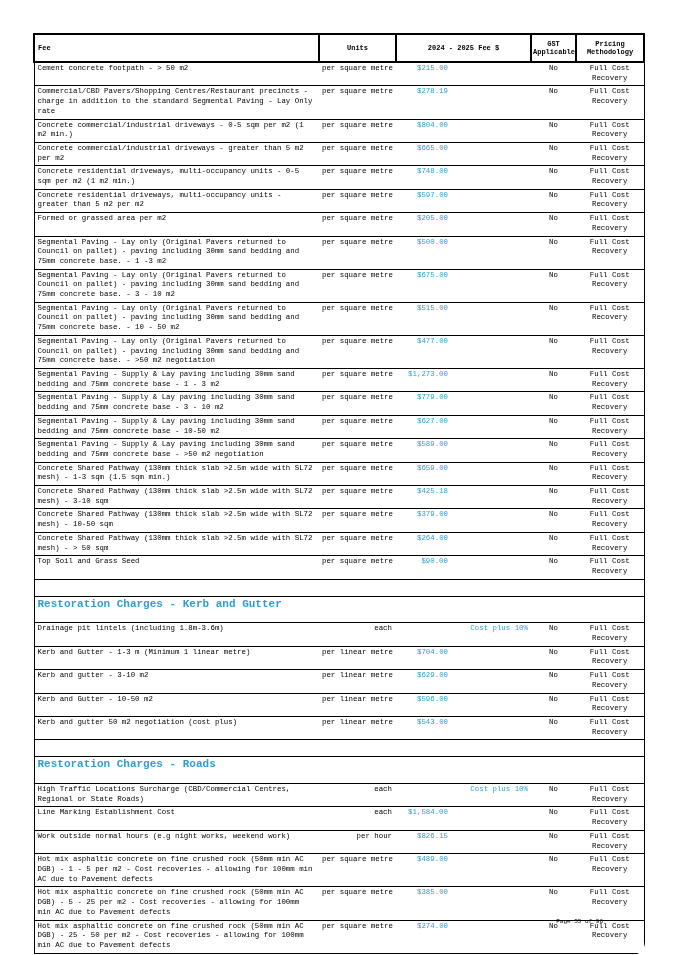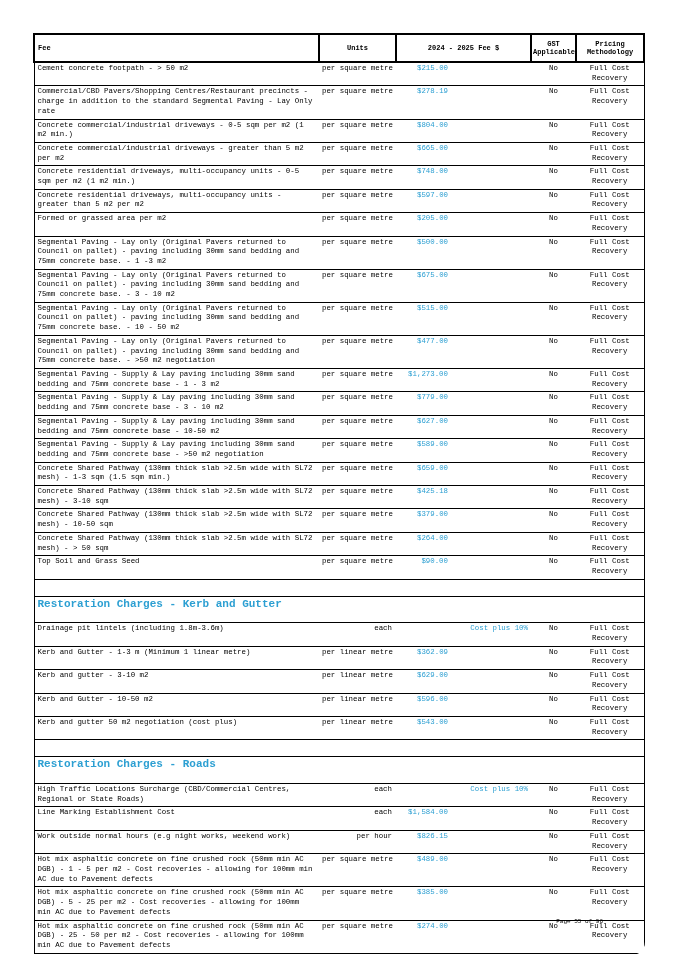--- a/index.html
+++ b/index.html
@@ -235,21 +235,21 @@
         <tr>
           <td class="fee">Drainage pit lintels (including 1.8m-3.6m)</td>
           <td class="units">each</td>
           <td class="val center">Cost plus 10%</td>
           <td class="gst">No</td>
           <td class="pricing">Full Cost Recovery</td>
         </tr>
         <tr>
           <td class="fee">Kerb and Gutter - 1-3 m (Minimum 1 linear metre)</td>
           <td class="units">per linear metre</td>
-          <td class="val">$362.09</td>
+          <td class="val">$704.00</td>
           <td class="gst">No</td>
           <td class="pricing">Full Cost Recovery</td>
         </tr>
         <tr>
           <td class="fee">Kerb and gutter - 3-10 m2</td>
           <td class="units">per linear metre</td>
           <td class="val">$629.00</td>
           <td class="gst">No</td>
           <td class="pricing">Full Cost Recovery</td>
         </tr>

